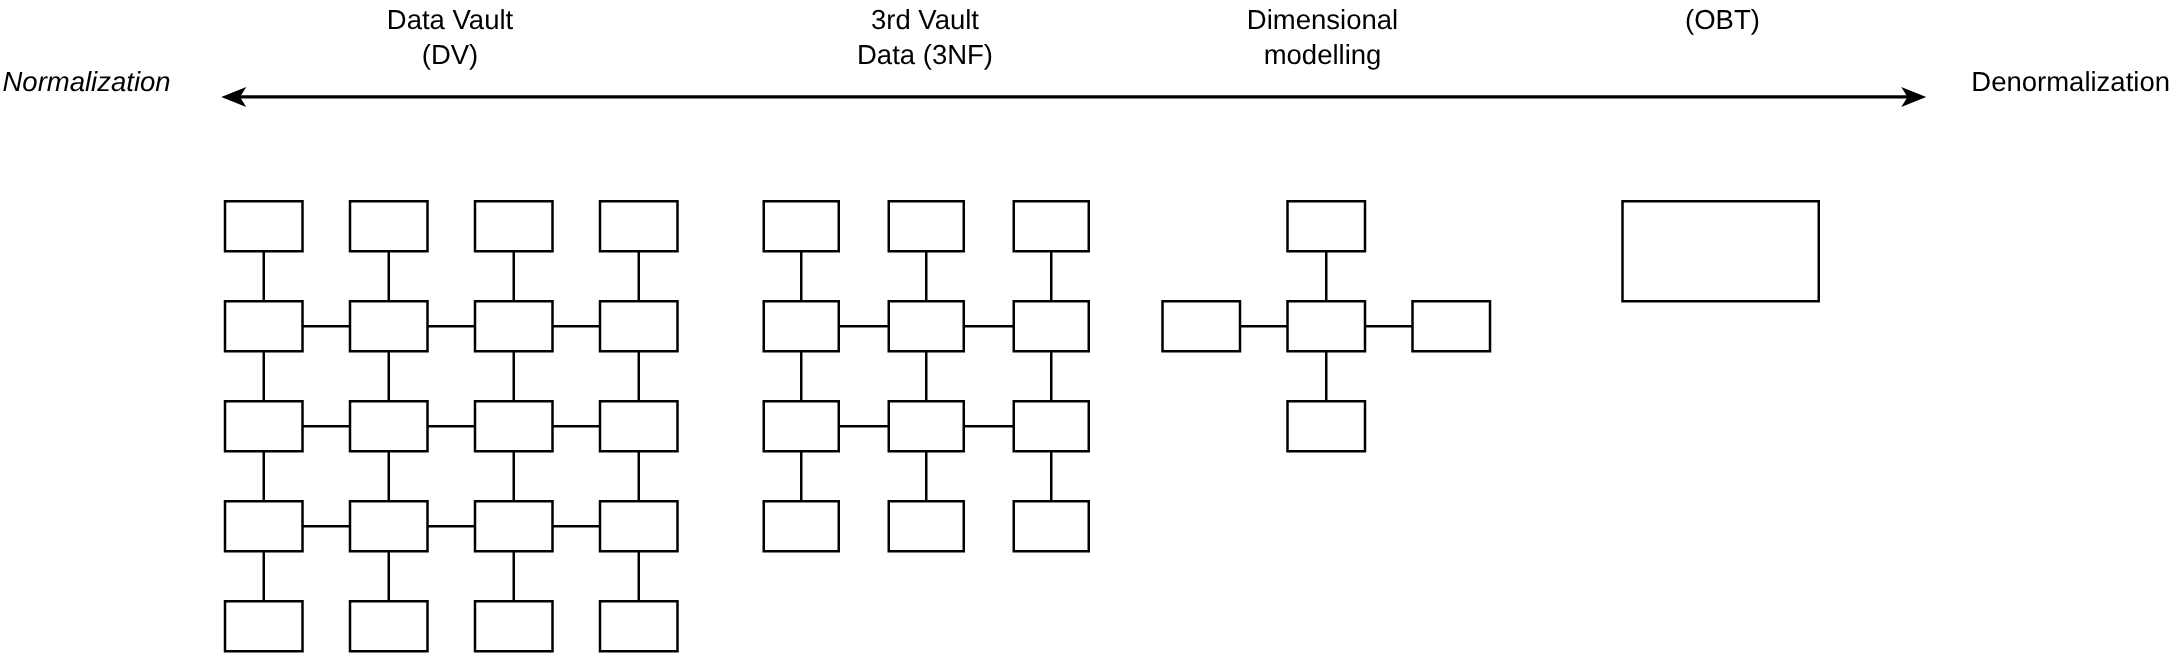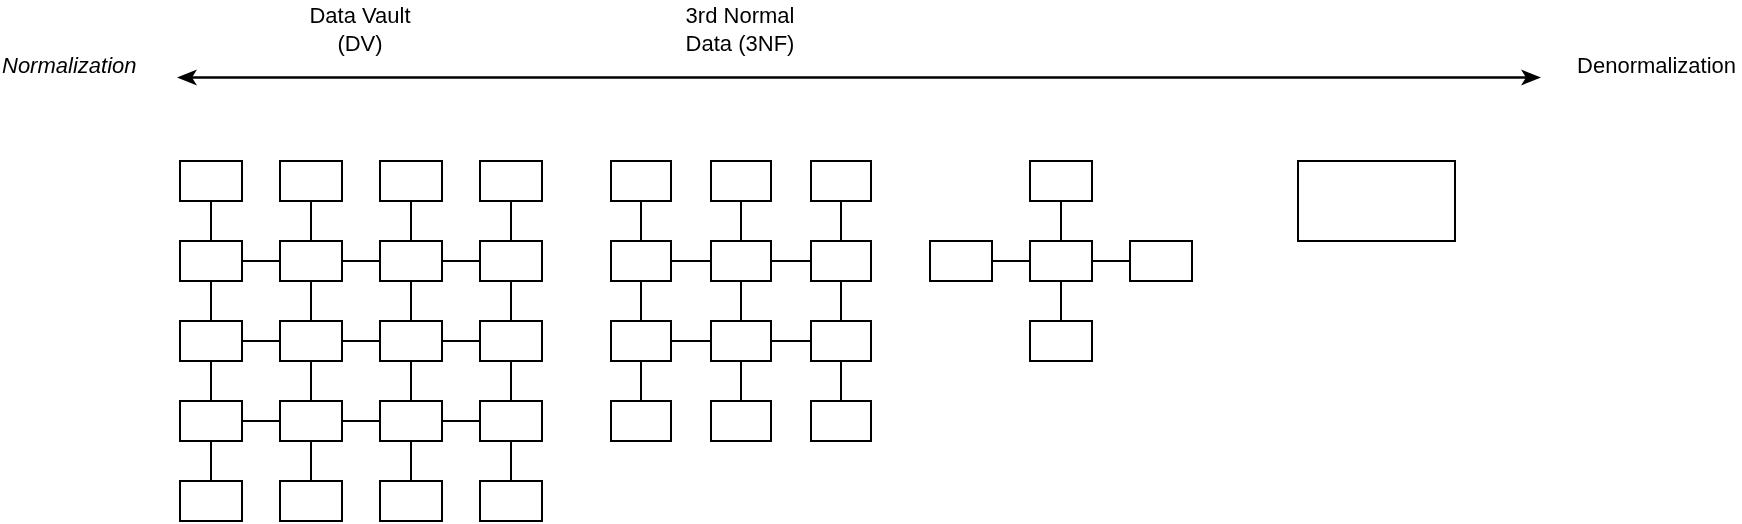--- a/index.html
+++ b/index.html
@@ -143,21 +143,26 @@
   <div class="label axis-label left">Normalization</div>
 
   <div class="label method-label" style="left:360px">
     <div>Data Vault</div>
     <div>(DV)</div>
   </div>
 
   <div class="label axis-label right">Denormalization</div>
 
   <div class="label method-label" style="left:740px">
-    <div>3rd Normal</div>
+    <div>3rd Vault</div>
     <div>Data (3NF)</div>
   </div>
 
+  <div class="label method-label" style="left:1058px">
+    <div>Dimensional</div>
+    <div>modelling</div>
+  </div>
 
   <div class="label method-label" style="left:1378px">
+    <div>(OBT)</div>
   </div>
 
 </div>
 
 </body></html>

